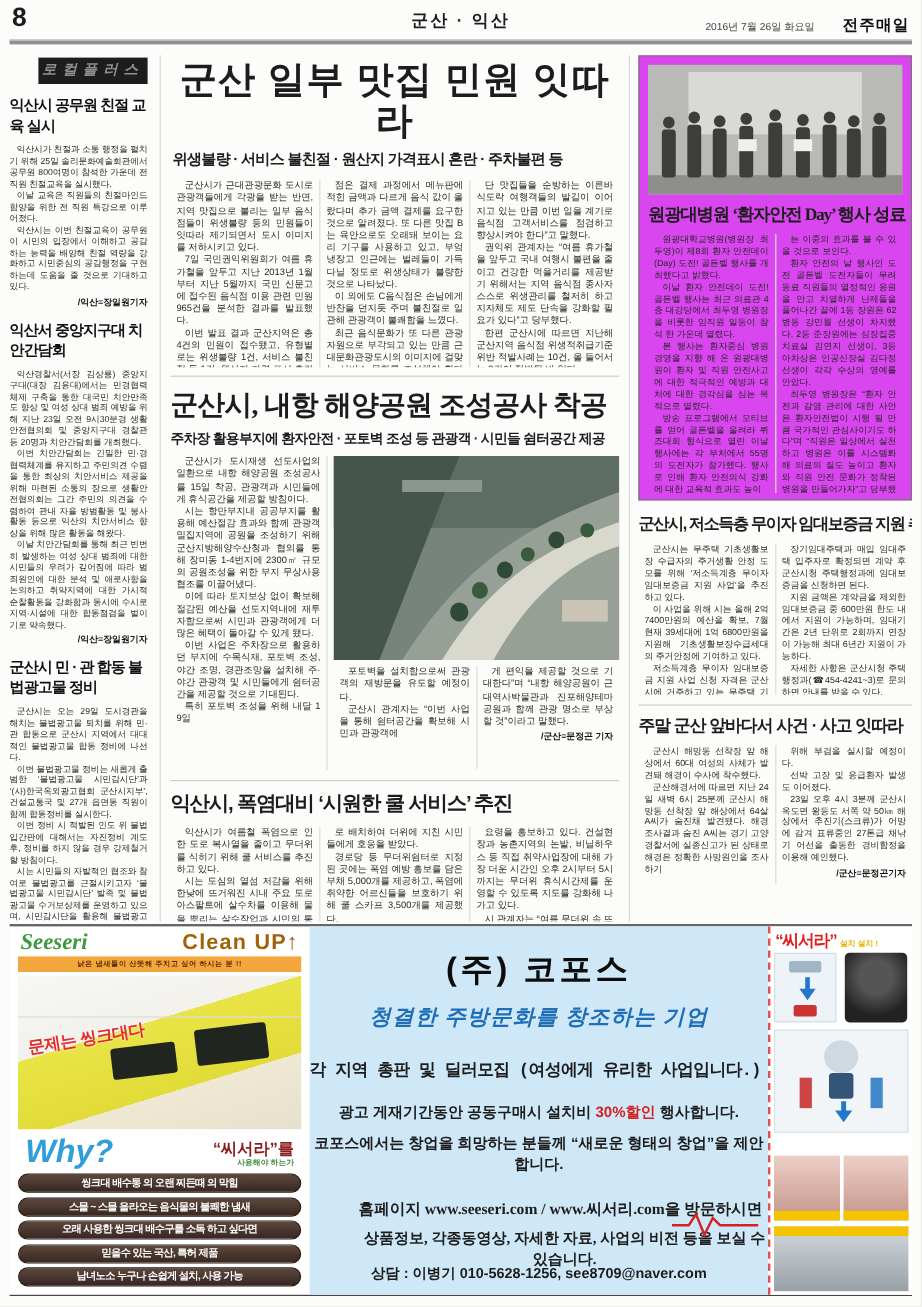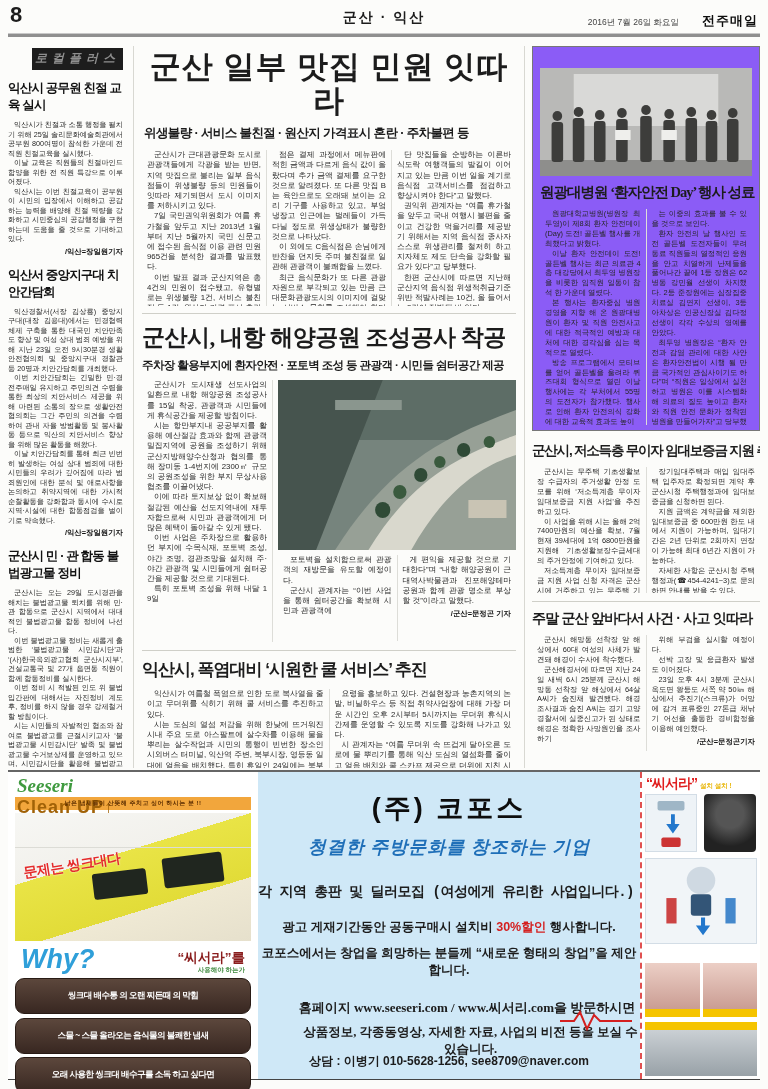--- a/index.html
+++ b/index.html
@@ -46,59 +46,59 @@
   .m2-right { flex:1; border-left:1px solid #ddddd8; padding-left:5px; min-width:0; }
   .photo { position:relative; overflow:hidden; background:#b5b5b0; }
   .harbor-photo { width:100%; height:170px; }
   .m2-right .cols { height:86px; overflow:hidden; margin-top:5px; }
 
   .m3 { border-top:1px solid #cfcfc8; margin-top:8px; padding-top:7px; }
   .m3 h1 { font-size:17px; font-weight:bold; letter-spacing:-1px; margin-bottom:8px; }
   .m3 .cols { height:120px; overflow:hidden; }
 
   
-  .r1 { border:1px solid #777; padding:21px 7px 5px; background:#8b5cf6; }
+  .r1 { border:1px solid #777; padding:7px 7px 5px; background:#d946ef; }
   .group-photo { width:100%; height:108px; margin-bottom:7px; }
   .r1 h3 { font-family:"Liberation Serif","DejaVu Serif",serif; font-size:14.5px; font-weight:bold; letter-spacing:-1px; text-align:center; margin:1px 0 7px; white-space:nowrap; }
   .rcols p { font-size:7.4px; line-height:9.9px; }
   .r1 .cols { height:216px; overflow:hidden; }
 
   .r2 { margin-top:11px; }
   .r2 h3 { font-size:13.5px; font-weight:bold; letter-spacing:-1.2px; margin-bottom:7px; white-space:nowrap; }
   .r2 .cols { height:126px; overflow:hidden; }
 
   .r3 { margin-top:8px; border-top:1px solid #cfcfc8; padding-top:8px; }
   .r3 h3 { font-size:14px; font-weight:bold; letter-spacing:-0.8px; margin-bottom:7px; white-space:nowrap; }
   .r3 .cols { height:116px; overflow:hidden; }
 
   
   .adband { position:absolute; top:770px; left:8px; right:8px; height:310px; display:flex;
             border-top:2px solid #666; border-bottom:1px solid #444; background:#fff; }
   .ad-left { width:250px; flex:none; position:relative; padding:2px 5px; }
-  .seeseri-head { display:flex; justify-content:space-between; align-items:baseline; padding:1px 4px 0; height:22px;flex-direction:column; }
+  .seeseri-head { display:flex; justify-content:space-between; align-items:baseline; padding:1px 4px 0; height:22px; }
   .seeseri-brand { font-family:"Liberation Serif",serif; font-style:italic; font-weight:bold; font-size:19px; color:#3f9a3f; }
   .clean-up { color:#a16207; font-size:18px; font-weight:bold; letter-spacing:1px; }
   .seeseri-tagline { background:#f2a63c; color:#5b2d00; font-size:6px; font-weight:bold; text-align:center;
                      padding:2px 0; margin:1px 2px 3px; letter-spacing:0.5px; }
   .kitchen-photo { position:relative; height:128px; margin:0 2px;
       background:linear-gradient(163deg,#f7f7f4 0%,#f2f1ec 36%,#e9e446 36%,#e2dc38 68%,#efe9d4 68%,#e6e0cc 100%); overflow:hidden; }
   .sink { position:absolute; background:#20261f; border-radius:3px; transform:rotate(-7deg); }
   .sink1 { width:54px; height:26px; left:78px; top:58px; }
   .sink2 { width:60px; height:30px; left:148px; top:42px; }
   .cab-line { position:absolute; left:0; right:0; top:34px; height:1px; background:#dcdcd6; }
   .kitchen-overlay { position:absolute; left:8px; top:44px; transform:rotate(-9deg); color:#e42b2b;
                      font-size:14px; font-weight:800; letter-spacing:-0.5px; text-shadow:0 0 2px #fff; }
   .why-row { display:flex; justify-content:space-between; align-items:flex-end; padding:0 8px; height:32px; }
   .why { color:#2f9fd9; font-size:27px; font-weight:800; font-style:italic; line-height:1; }
   .quote-wrap { text-align:right; line-height:1; }
   .quote { color:#8a1d1d; font-size:13.5px; font-weight:800; }
   .quote-sub { color:#3f8a3f; font-size:6.5px; font-weight:bold; margin-top:2px; }
   .ad-bullets { margin:5px 2px 0; }
   .ad-bullet { background:linear-gradient(#5c473c,#382721); color:#fff; font-size:8.6px; font-weight:bold;
-               text-align:center; border-radius:9px; border:1px solid #281b15; padding:11px 0; margin-bottom:3.5px;
+               text-align:center; border-radius:9px; border:1px solid #281b15; padding:1px 0; margin-bottom:3.5px;
                letter-spacing:-0.6px; white-space:nowrap; overflow:hidden; }
 
   .ad-center { width:382px; flex:none; position:relative; background:#cfe8f7; }
   .copos-title { text-align:center; font-size:27px; font-weight:800; letter-spacing:3px; margin-top:18px; color:#0d0d0d; }
   .copos-slogan { text-align:center; font-family:"Liberation Serif","DejaVu Serif",serif; font-style:italic; font-weight:bold;
                   color:#1f6fb8; font-size:18px; letter-spacing:1px; margin-top:9px; }
   .copos-line1 { text-align:left; font-size:14px; font-weight:bold; letter-spacing:-0.5px; margin-top:24px;font-family:Liberation Mono, monospace; }
   .copos-line2 { text-align:center; font-size:12.5px; font-weight:bold; margin-top:18px; }
   .copos-line2 .em { color:#d42020; }
   .copos-line3 { text-align:center; font-size:12.5px; font-weight:bold; margin-top:9px; }
@@ -148,21 +148,21 @@
           <p>이날 교육은 직원들의 친절마인드 함양을 위한 전 직원 특강으로 이루어졌다.</p>
           <p>익산시는 이번 친절교육이 공무원이 시민의 입장에서 이해하고 공감하는 능력을 배양해 친절 역량을 강화하고 시민중심의 공감행정을 구현하는데 도움을 줄 것으로 기대하고 있다.</p>
         </div>
         <div class="byline">/익산=장일원기자</div>
       </section>
 
       <section class="l-art">
         <h3>익산서 중앙지구대 치안간담회</h3>
         <div class="body-sm">
           <p>익산경찰서(서장 김상룡) 중앙지구대(대장 김용대)에서는 민경협력체제 구축을 통한 대국민 치안만족도 향상 및 여성 상대 범죄 예방을 위해 지난 23일 오전 9시30분경 생활안전협의회 및 중앙지구대 경찰관 등 20명과 치안간담회를 개최했다.</p>
-          <p>이번 치안간담회는 긴밀한 민·경 전주매일 유지하고 주민의견 수렴을 통한 최상의 치안서비스 제공을 위해 마련된 소통의 장으로 생활안전협의회는 그간 주민의 의견을 수렴하여 관내 자율 방범활동 및 봉사활동 등으로 익산의 치안서비스 향상을 위해 많은 활동을 해왔다.</p>
+          <p>이번 치안간담회는 긴밀한 민·경 협력체계를 유지하고 주민의견 수렴을 통한 최상의 치안서비스 제공을 위해 마련된 소통의 장으로 생활안전협의회는 그간 주민의 의견을 수렴하여 관내 자율 방범활동 및 봉사활동 등으로 익산의 치안서비스 향상을 위해 많은 활동을 해왔다.</p>
           <p>이날 치안간담회를 통해 최근 빈번히 발생하는 여성 상대 범죄에 대한 시민들의 우려가 깊어짐에 따라 범죄원인에 대한 분석 및 애로사항을 논의하고 취약지역에 대한 가시적 순찰활동을 강화함과 동시에 수시로 지역·시설에 대한 합동점검을 벌이기로 약속했다.</p>
         </div>
         <div class="byline">/익산=장일원기자</div>
       </section>
 
       <section class="l-art">
         <h3>군산시 민 · 관 합동 불법광고물 정비</h3>
         <div class="body-sm">
           <p>군산시는 오는 29일 도시경관을 해치는 불법광고물 퇴치를 위해 민·관 합동으로 군산시 지역에서 대대적인 불법광고물 합동 정비에 나선다.</p>
           <p>이번 불법광고물 정비는 새롭게 출범한 ‘불법광고물 시민감시단’과 ‘(사)한국옥외광고협회 군산시지부’, 건설교통국 및 27개 읍면동 직원이 함께 합동정비를 실시한다.</p>
@@ -242,20 +242,25 @@
           </div>
         </div>
       </section>
 
       <section class="m3">
         <h1>익산시, 폭염대비 ‘시원한 쿨 서비스’ 추진</h1>
         <div class="cols body">
           <div class="col">
             <p>익산시가 여름철 폭염으로 인한 도로 복사열을 줄이고 무더위를 식히기 위해 쿨 서비스를 추진하고 있다.</p>
             <p>시는 도심의 열섬 저감을 위해 한낮에 뜨거워진 시내 주요 도로 아스팔트에 살수차를 이용해 물을 뿌리는 살수작업과 시민의 통행이 빈번한 장소인 시외버스 터미널, 익산역 주변, 북부시장, 영등동 일대에 얼음을 배치했다. 특히 휴일인 24일에는 북부시장을 찾는 시민들을 위해 얼음을 추가</p>
+          </div>
+          <div class="col">
+            <p>로 배치하여 더위에 지친 시민들에게 호응을 받았다.</p>
+            <p>경로당 등 무더위쉼터로 지정된 곳에는 폭염 예방 홍보를 담은 부채 5,000개를 제공하고, 폭염에 취약한 어르신들을 보호하기 위해 쿨 스카프 3,500개를 제공했다.</p>
+
           </div>
           <div class="col">
             <p>요령을 홍보하고 있다. 건설현장과 농촌지역의 논밭, 비닐하우스 등 직접 취약사업장에 대해 가장 더운 시간인 오후 2시부터 5시까지는 무더위 휴식시간제를 운영할 수 있도록 지도를 강화해 나가고 있다.</p>
             <p>시 관계자는 “여름 무더위 속 뜨겁게 달아오른 도로에 물 뿌리기를 통해 익산 도심의 열섬화를 줄이고 얼음 배치와 쿨 스카프 제공으로 더위에 지친 시민들에게 시원함을 선사하겠다”며 “폭염예방에 시민들의 많은 관심과 협조를 바란다”고 했다.</p>
 
           </div>
         </div>
       </section>
     </main>
 

